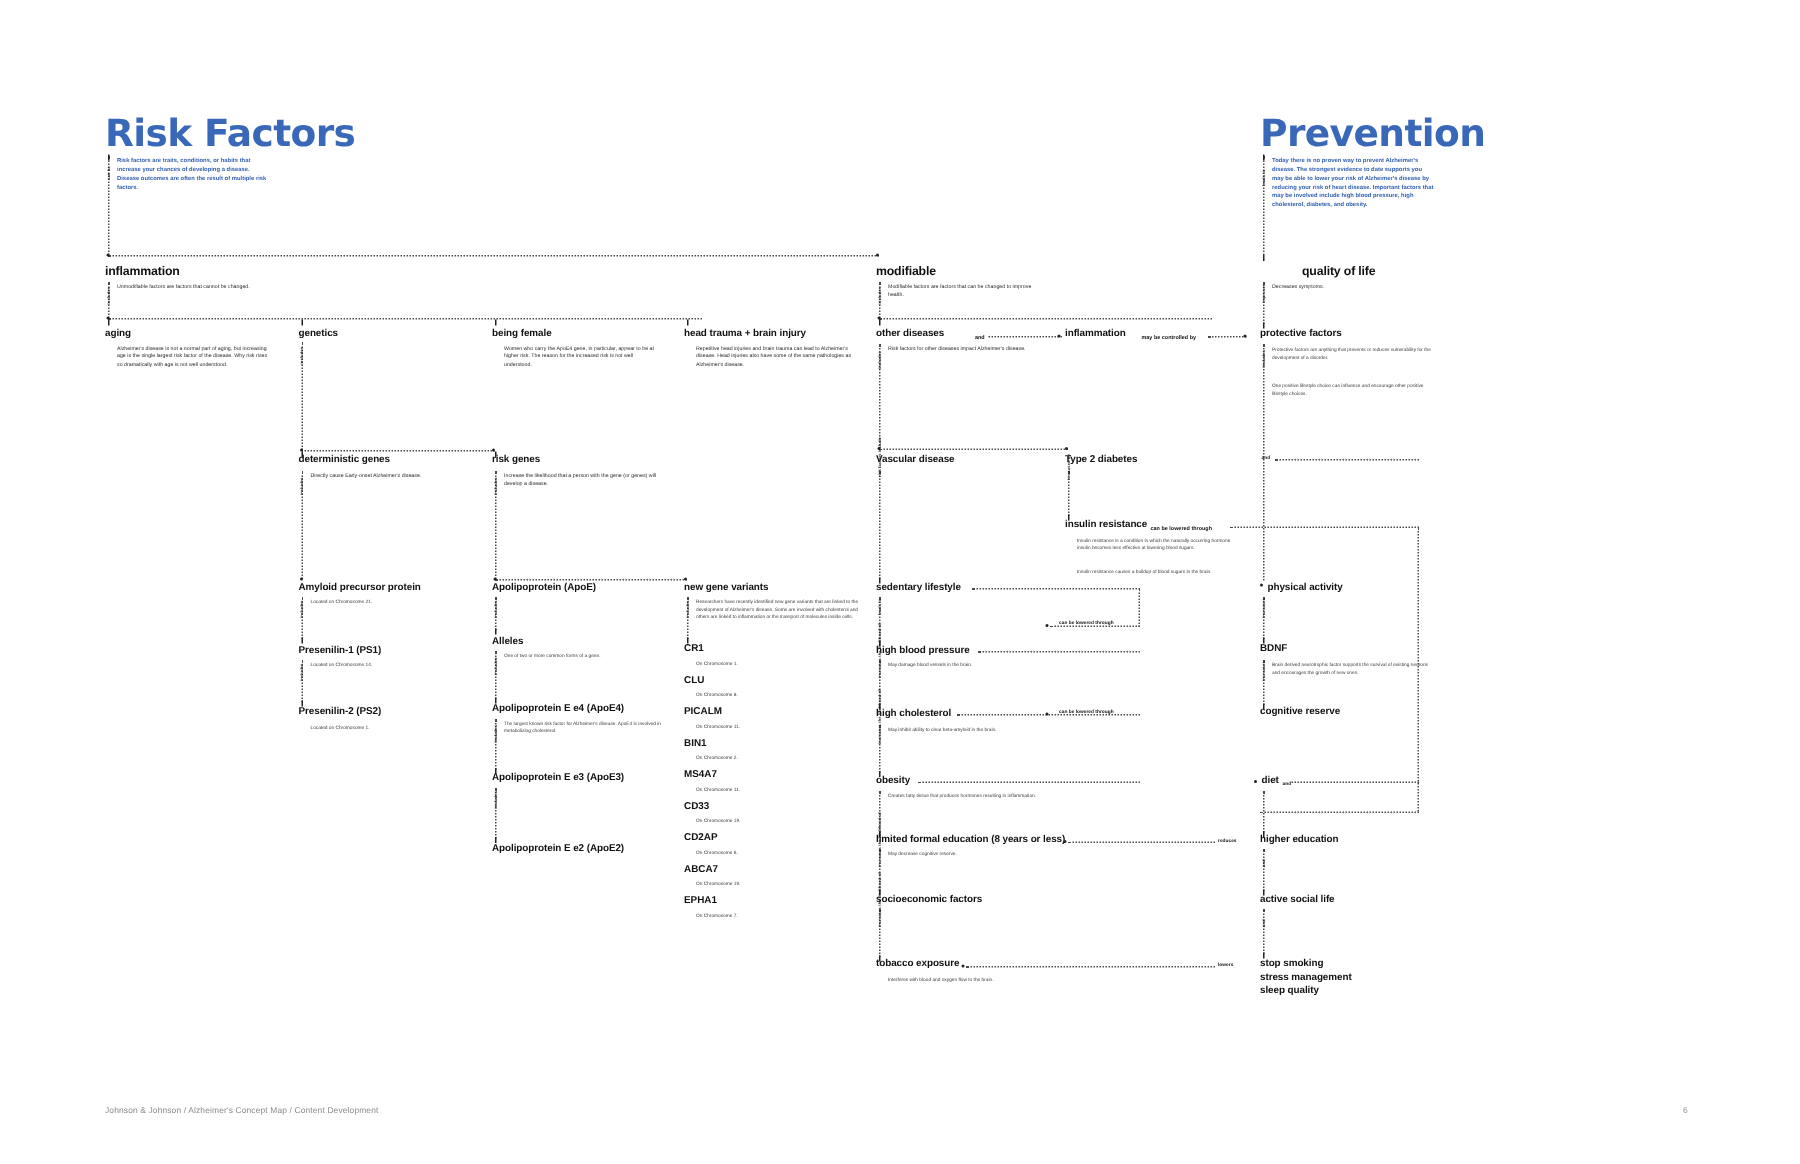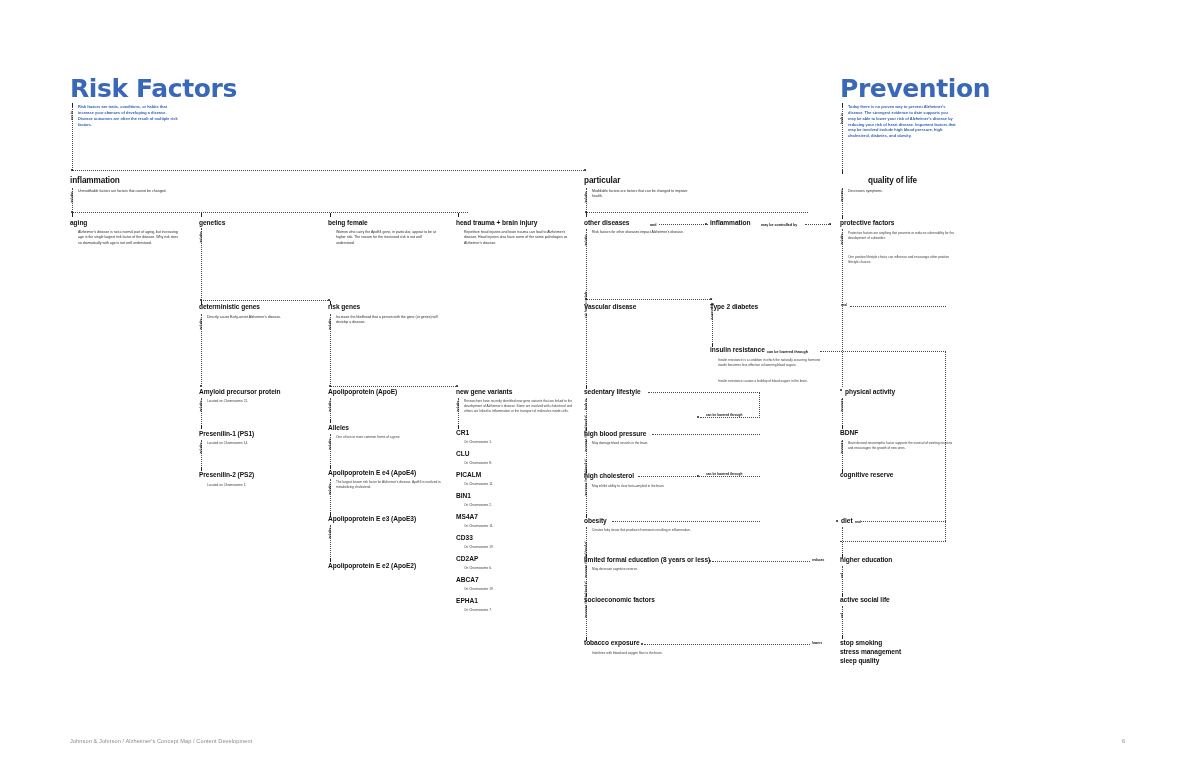--- a/index.html
+++ b/index.html
@@ -167,21 +167,21 @@
   <div class="node micro" style="left:464px;top:524px;">On Chromosome 11.</div>
   <div class="node h3b" style="left:456px;top:534px;">CD33</div>
   <div class="node micro" style="left:464px;top:545px;">On Chromosome 19.</div>
   <div class="node h3b" style="left:456px;top:555px;">CD2AP</div>
   <div class="node micro" style="left:464px;top:566px;">On Chromosome 6.</div>
   <div class="node h3b" style="left:456px;top:576px;">ABCA7</div>
   <div class="node micro" style="left:464px;top:587px;">On Chromosome 19.</div>
   <div class="node h3b" style="left:456px;top:597px;">EPHA1</div>
   <div class="node micro" style="left:464px;top:608px;">On Chromosome 7.</div>
 
-  <div class="node h2" style="left:584px;top:176px;">particular</div>
+  <div class="node h2" style="left:584px;top:176px;">modifiable</div>
   <div class="node body-txt" style="left:592px;top:189px;width:100px;">Modifiable factors are factors that can be changed to improve health.</div>
   <div class="vline" style="left:586px;top:188px;height:24px;"></div>
   <div class="vlbl" style="left:585px;top:203px;">includes</div>
   <div class="hline" style="left:586px;top:212px;width:222px;"></div>
   <div class="dot" style="left:585px;top:211px;"></div>
   <div class="vtick" style="left:585.6px;top:213px;"></div>
 
   <div class="node h3" style="left:584px;top:219px;">other diseases</div>
   <div class="node inline-lbl" style="left:650px;top:223px;">and</div>
   <div class="hline" style="left:659px;top:224px;width:49px;"></div>

